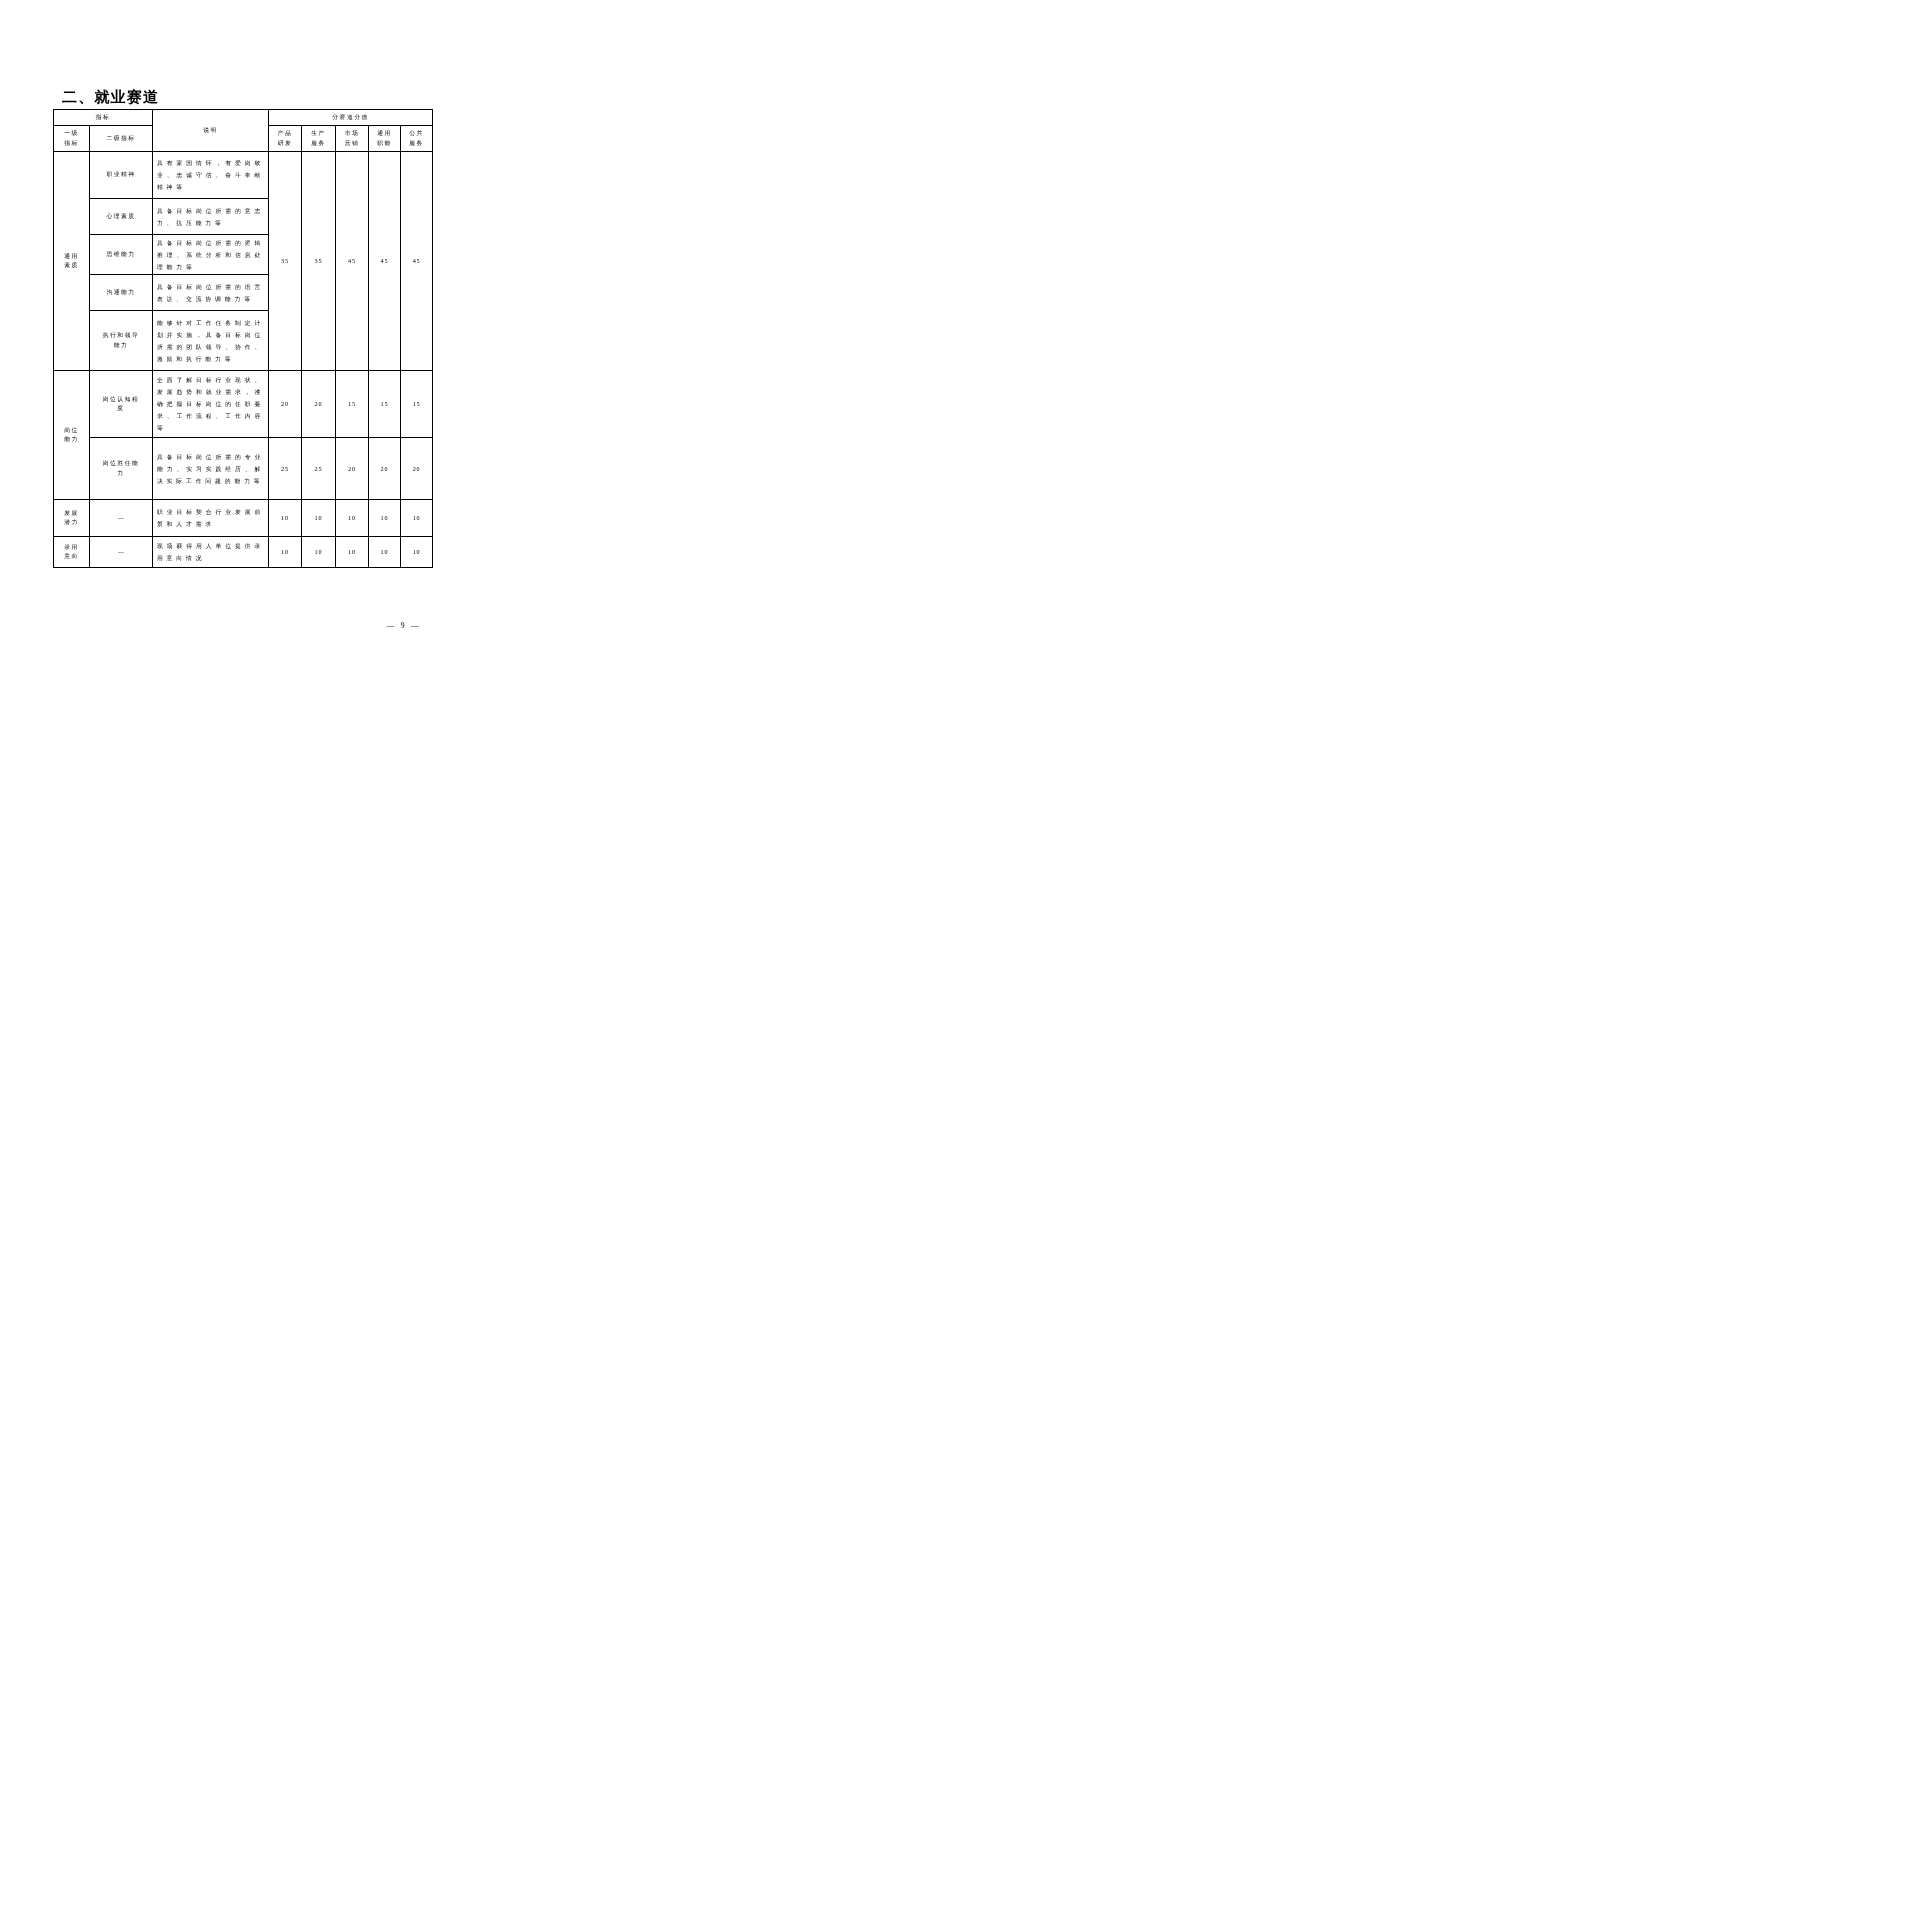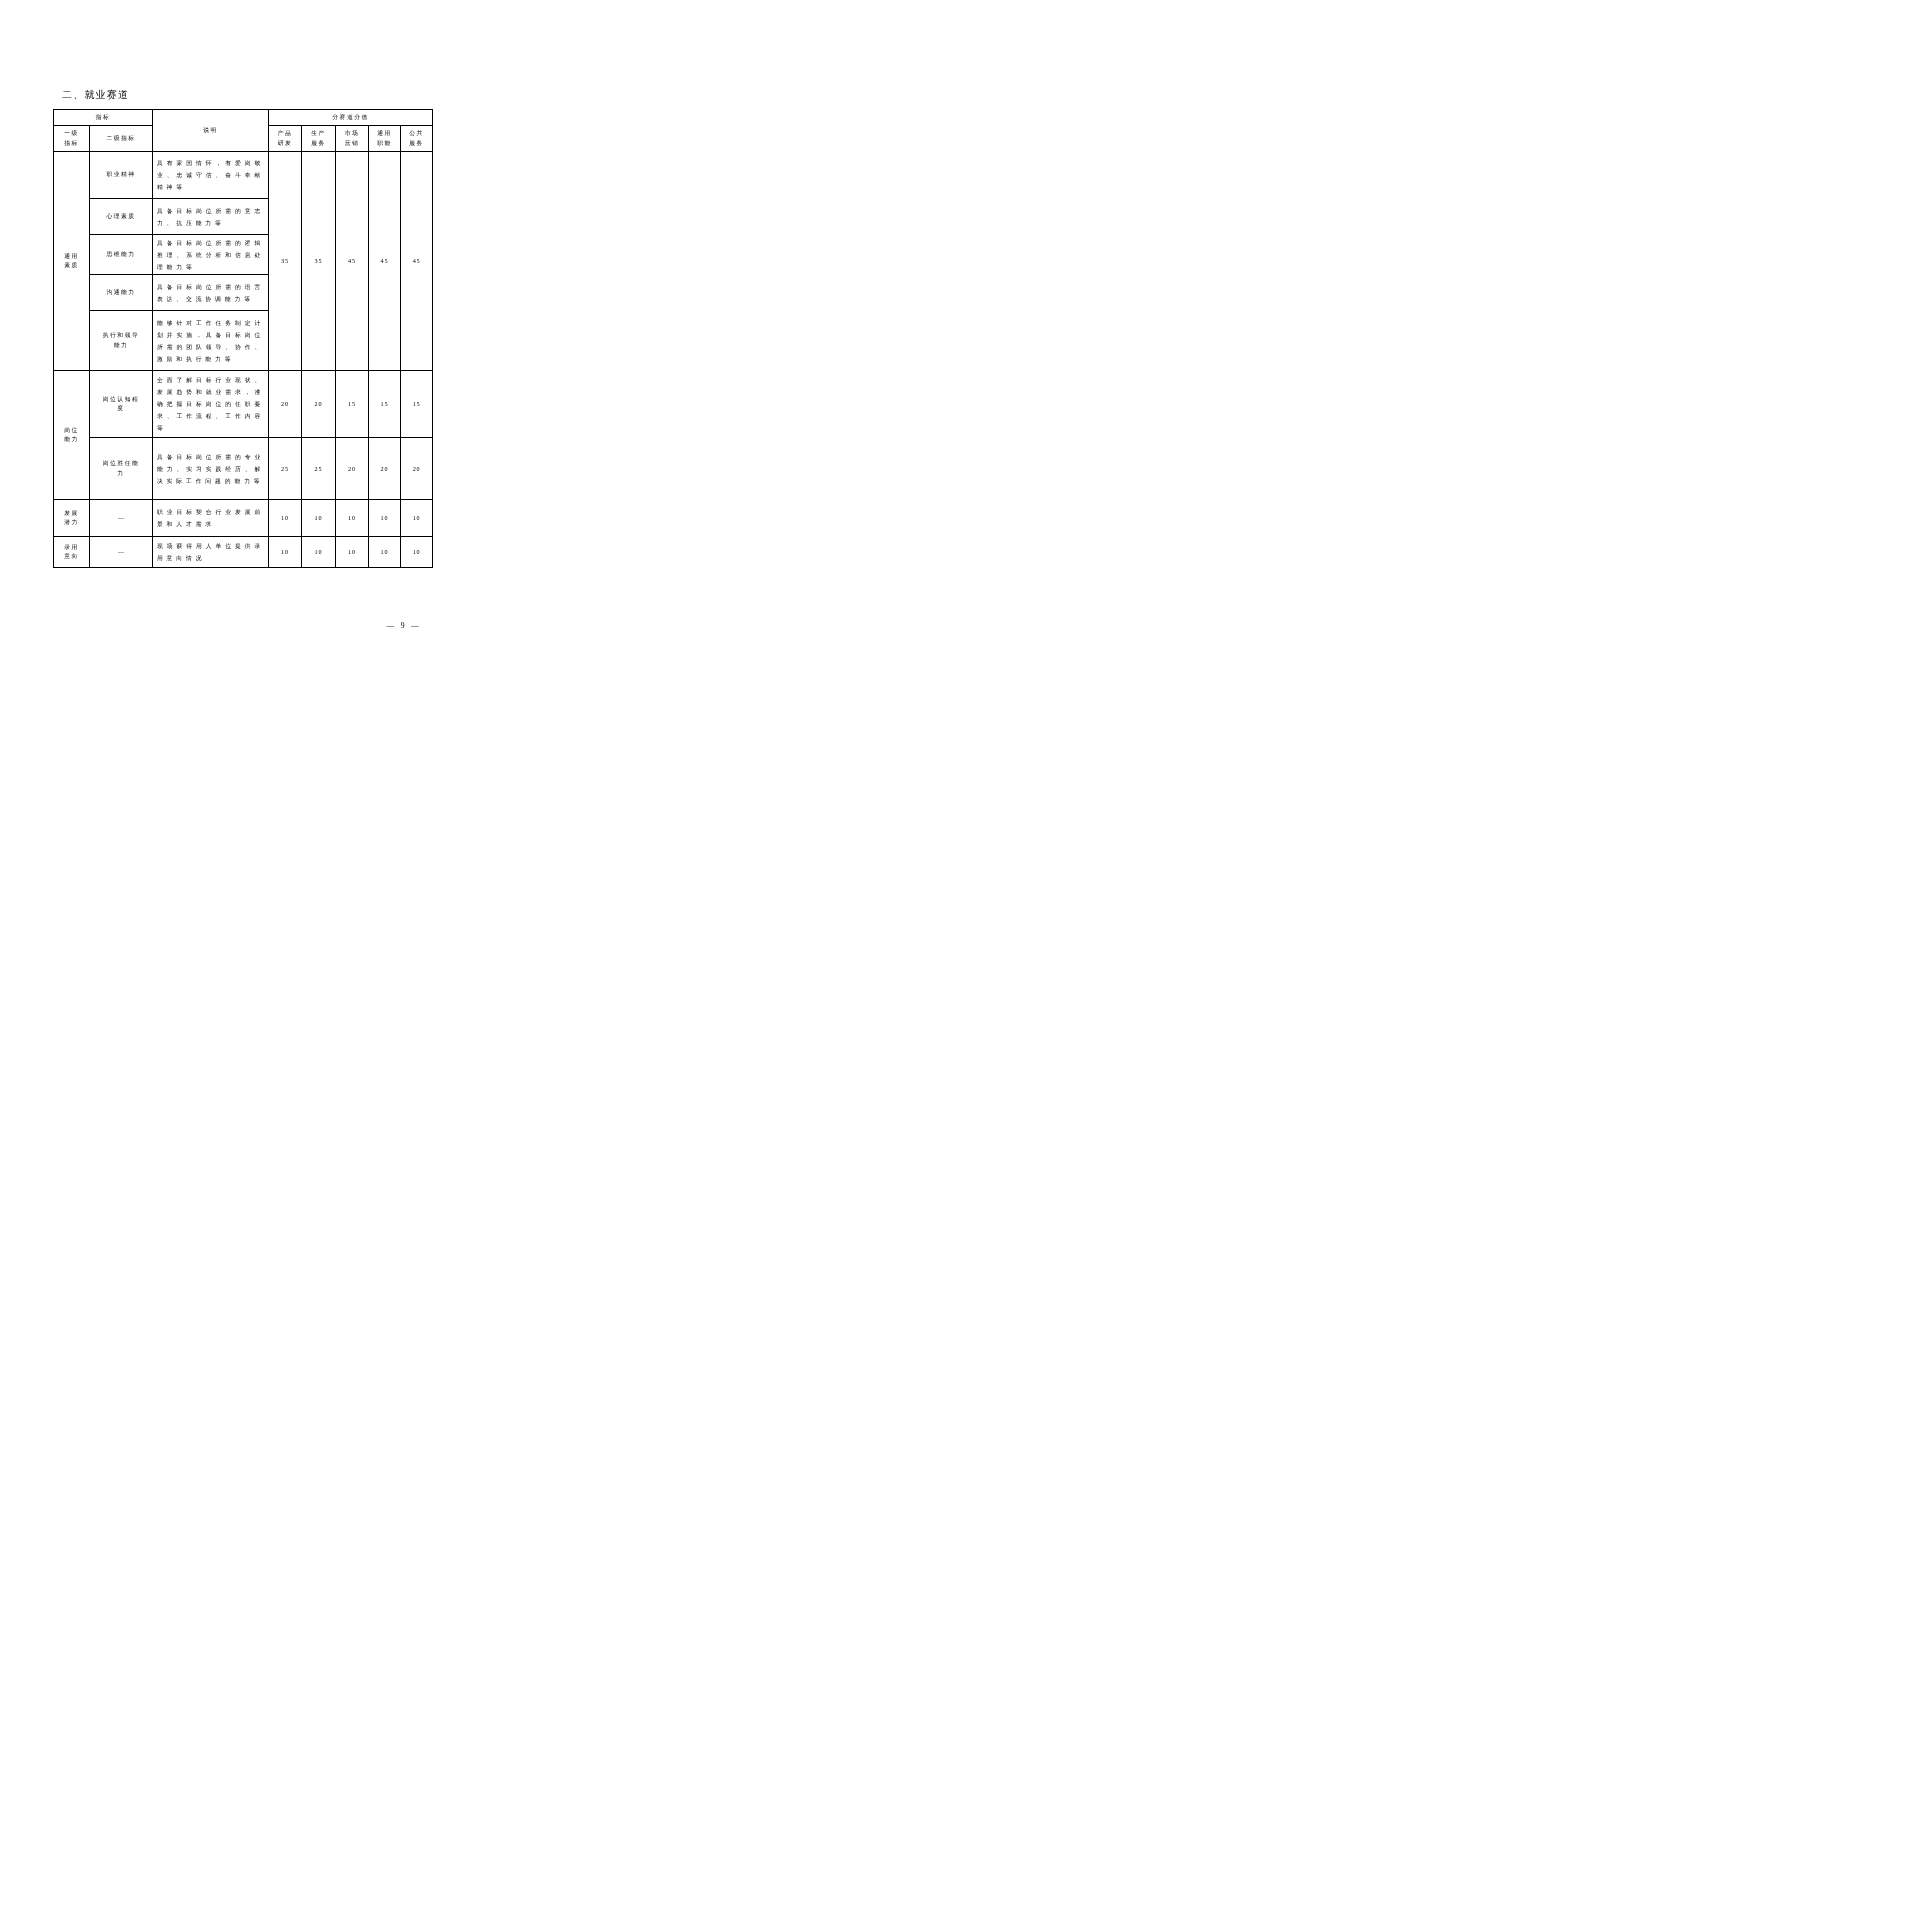--- a/index.html
+++ b/index.html
@@ -8,22 +8,22 @@
     width: 478px; height: 676px;
     position: relative;
     background: #ffffff;
     color: #000;
     font-family: "Liberation Serif", "DejaVu Serif", serif;
   }
   .doc-title {
     position: absolute;
     left: 62px; top: 88px;
     font-family: "Liberation Sans", "DejaVu Sans", sans-serif;
-    font-weight: normal;
-    font-size: 10px;
+    font-weight: bold;
+    font-size: 15px;
     letter-spacing: 1.2px;
   }
   table.score-table {
     position: absolute;
     left: 53px; top: 109px;
     width: 379px;
     border-collapse: collapse;
     table-layout: fixed;
     border: 1.5px solid #000;
   }

